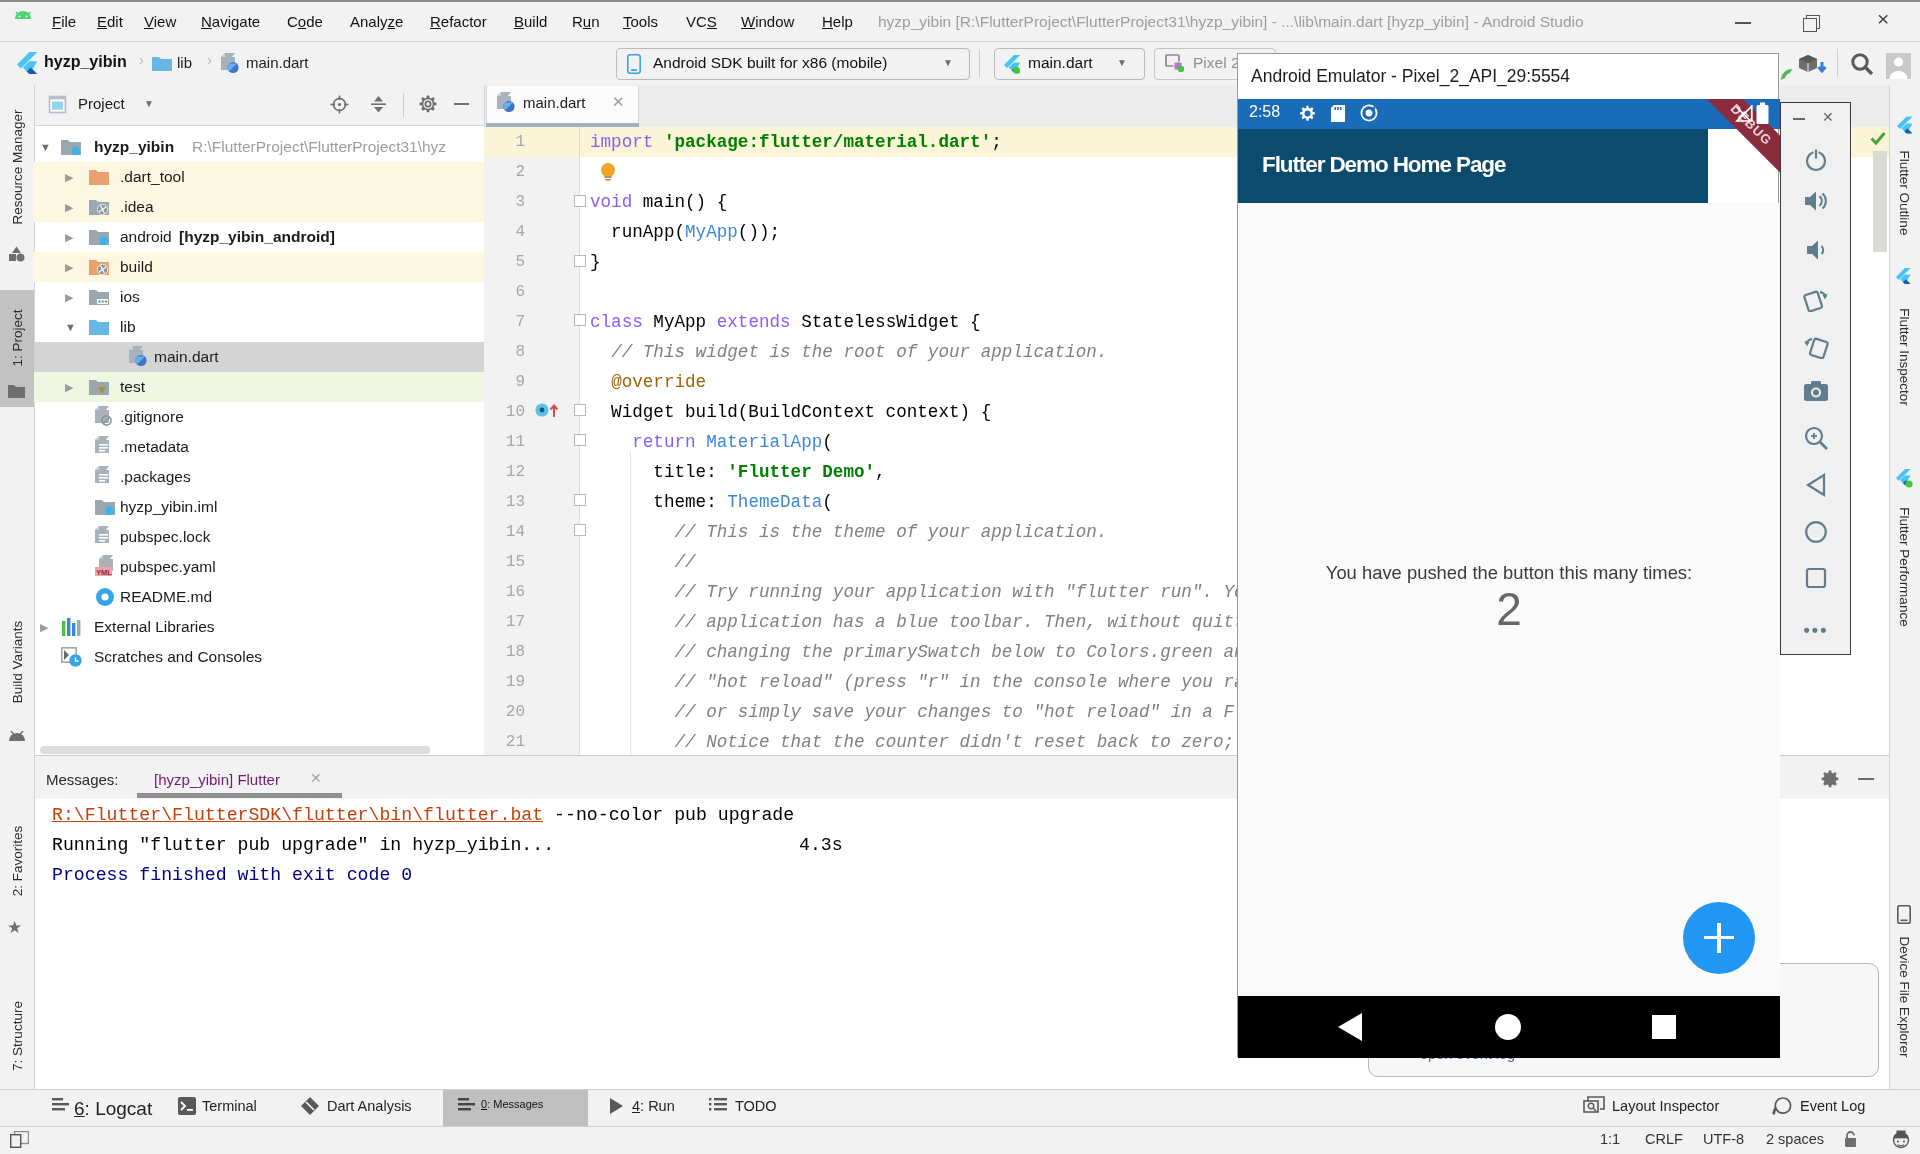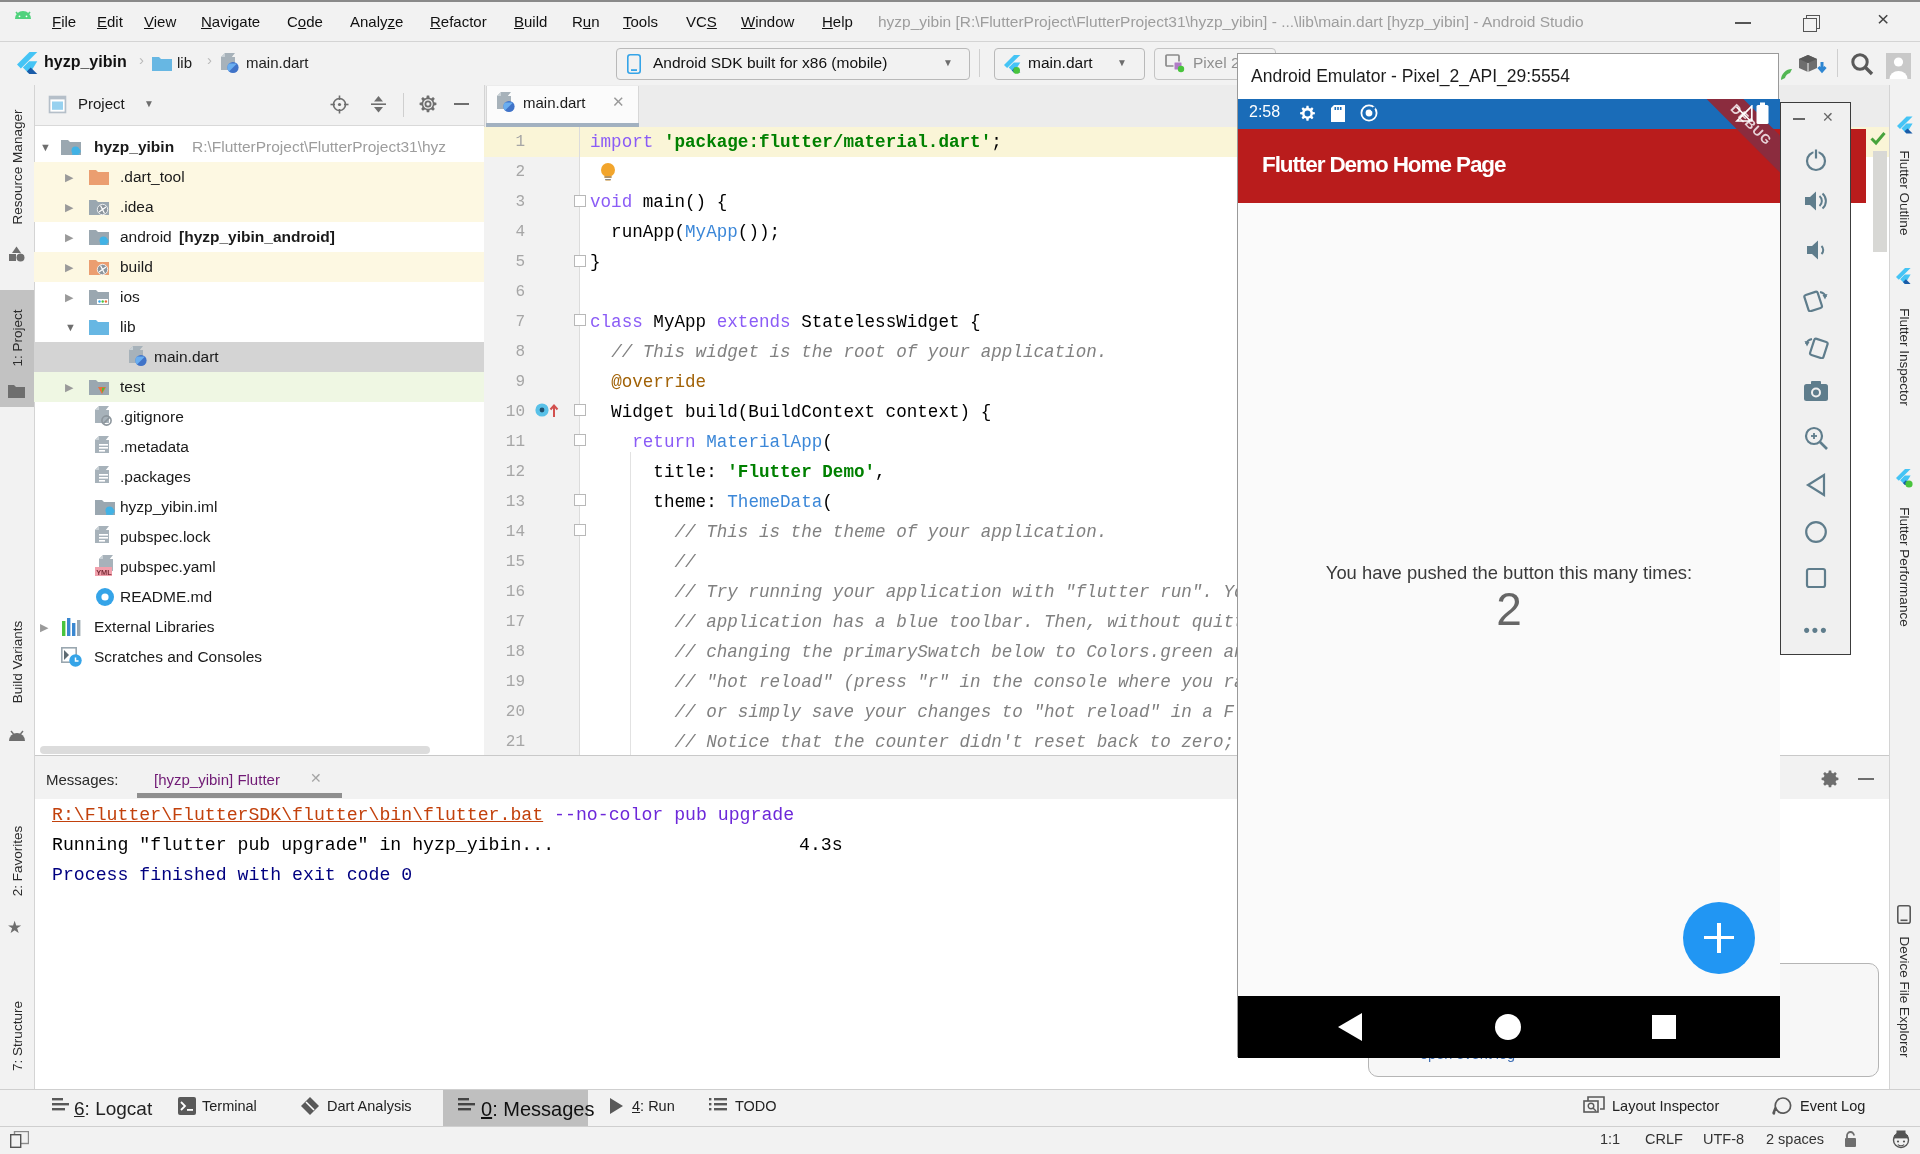--- a/index.html
+++ b/index.html
@@ -527,21 +527,21 @@
 <span class="a" style="left:154px;top:771px;font-size:15px;color:#701a75">[hyzp_yibin] Flutter</span>
 <span class="a" style="left:310px;top:770px;font-size:14px;color:#a5a5a5">✕</span>
 <div class="a" style="left:137px;top:793px;width:205px;height:5px;background:#8f8f8f"></div>
 <div class="a" style="left:1820px;top:769px">
     <svg width="20" height="20" viewBox="0 0 20 20">
       <path fill="#6e6e6e" d="M10 6.5 a3.5 3.5 0 1 0 0 7 a3.5 3.5 0 0 0 0-7 z M10 8.3 a1.7 1.7 0 1 1 0 3.4 a1.7 1.7 0 0 1 0-3.4 z"></path>
       <path fill="#6e6e6e" d="M8.8 1.5 h2.4 l0.4 2.2 1.6 0.7 1.9-1.3 1.7 1.7 -1.3 1.9 0.7 1.6 2.2 0.4 v2.4 l-2.2 0.4 -0.7 1.6 1.3 1.9 -1.7 1.7 -1.9-1.3 -1.6 0.7 -0.4 2.2 h-2.4 l-0.4-2.2 -1.6-0.7 -1.9 1.3 -1.7-1.7 1.3-1.9 -0.7-1.6 -2.2-0.4 v-2.4 l2.2-0.4 0.7-1.6 -1.3-1.9 1.7-1.7 1.9 1.3 1.6-0.7 z"></path>
     </svg>
   </div>
 <div class="a" style="left:1858px;top:778px;width:16px;height:2px;background:#6e6e6e"></div>
-<div class="mono a" style="left:52px;top:800px;height:30px;line-height:30px;font-size:18.2px;white-space:pre"><span style="color:#c2410c;text-decoration:underline">R:\Flutter\FlutterSDK\flutter\bin\flutter.bat</span><span style="color:#6d28d9"> --no-color pub upgrade</span></div>
+<div class="mono a" style="left:52px;top:800px;height:30px;line-height:30px;font-size:18.2px;white-space:pre"><span style="color:#c2410c;text-decoration:underline">R:\Flutter\FlutterSDK\flutter\bin\flutter.bat</span><span style="color:#000000"> --no-color pub upgrade</span></div>
 <div class="mono a" style="left:52px;top:830px;height:30px;line-height:30px;font-size:18.2px;white-space:pre;color:#000">Running "flutter pub upgrade" in hyzp_yibin...</div>
 <div class="mono a" style="left:799px;top:830px;height:30px;line-height:30px;font-size:18.2px;color:#000">4.3s</div>
 <div class="mono a" style="left:52px;top:860px;height:30px;line-height:30px;font-size:18.2px;color:#000080">Process finished with exit code 0</div>
 
 <div class="a" style="left:0;top:1089px;width:1920px;height:38px;background:#f2f2f2;border-top:1px solid #cfcfcf;border-bottom:1px solid #cfcfcf;box-sizing:border-box"></div>
 <div class="a" style="left:443px;top:1090px;width:145px;height:36px;background:#bfbfbf"></div>
 <div class="a" style="left:52px;top:1098px">
     <svg width="17" height="15" viewBox="0 0 17 15">
       <rect x="0" y="0" width="11" height="2.4" fill="#595959"></rect>
       <rect x="0" y="5" width="17" height="2.4" fill="#595959"></rect>
@@ -564,21 +564,21 @@
     </svg>
   </div>
 <span class="a" style="left:327px;top:1098px;font-size:14.5px;color:#222">Dart Analysis</span>
 <div class="a" style="left:458px;top:1098px">
     <svg width="17" height="15" viewBox="0 0 17 15">
       <rect x="0" y="0" width="11" height="2.4" fill="#444"></rect>
       <rect x="0" y="5" width="17" height="2.4" fill="#444"></rect>
       <rect x="0" y="10" width="13" height="2.4" fill="#444"></rect>
     </svg>
   </div>
-<span class="a" style="left:481px;top:1098px;font-size:20px;color:#111"><u>0</u>: Messages</span>
+<span class="a" style="left:481px;top:1098px;font-size:11px;color:#111"><u>0</u>: Messages</span>
 <div class="a" style="left:608px;top:1097px">
     <svg width="16" height="18" viewBox="0 0 16 18">
       <polygon points="2,1 15,9 2,17" fill="#595959"></polygon>
     </svg>
   </div>
 <span class="a" style="left:632px;top:1098px;font-size:14.5px;color:#222"><u>4</u>: Run</span>
 <div class="a" style="left:709px;top:1098px">
     <svg width="18" height="15" viewBox="0 0 18 15">
       <rect x="0" y="0" width="2.4" height="2.4" fill="#595959"></rect>
       <rect x="5" y="0" width="13" height="2.4" fill="#595959"></rect>
@@ -702,21 +702,21 @@
         </svg>
       </div>
     <div class="a" style="left:518px;top:3px;z-index:5">
         <svg width="13" height="23" viewBox="0 0 13 23">
           <rect x="0.5" y="3" width="12" height="19" rx="1.5" fill="#fff"></rect>
           <rect x="4" y="0.5" width="5" height="3" fill="#fff"></rect>
         </svg>
       </div>
   </div>
 
-  <div class="a" style="left:0;top:75px;width:628px;height:74px;background:#b91c1c">
+  <div class="a" style="left:0;top:75px;width:470px;height:74px;background:#0c4a6e">
     <span class="a" style="left:24px;top:23px;font-size:22.5px;font-weight:bold;color:#fff;letter-spacing:-1.1px">Flutter Demo Home Page</span>
   </div>
 
   <div class="a" style="left:462px;top:45px;width:80px;height:84px;overflow:hidden">
     <div class="a" style="left:-9px;top:13px;width:120px;height:26px;background:#8b2c3e;transform:rotate(45deg);text-align:center;line-height:26px;color:#e8d3d8;font-size:13px;font-weight:bold;letter-spacing:1px">DEBUG</div>
   </div>
 
   <div class="a" style="left:0;top:149px;width:542px;height:793px;background:#fafafa">
     <div class="a" style="left:0;top:359px;width:542px;text-align:center;font-size:18.4px;color:#3a3a3a">You have pushed the button this many times:</div>
     <div class="a" style="left:0;top:379px;width:542px;text-align:center;font-size:46px;color:#666;font-weight:400"><span style="line-height:1.2">2</span></div>

